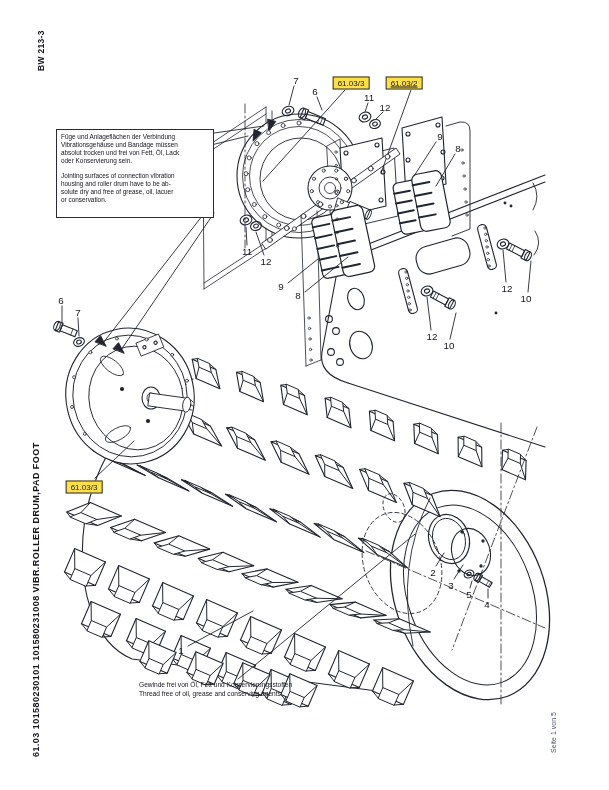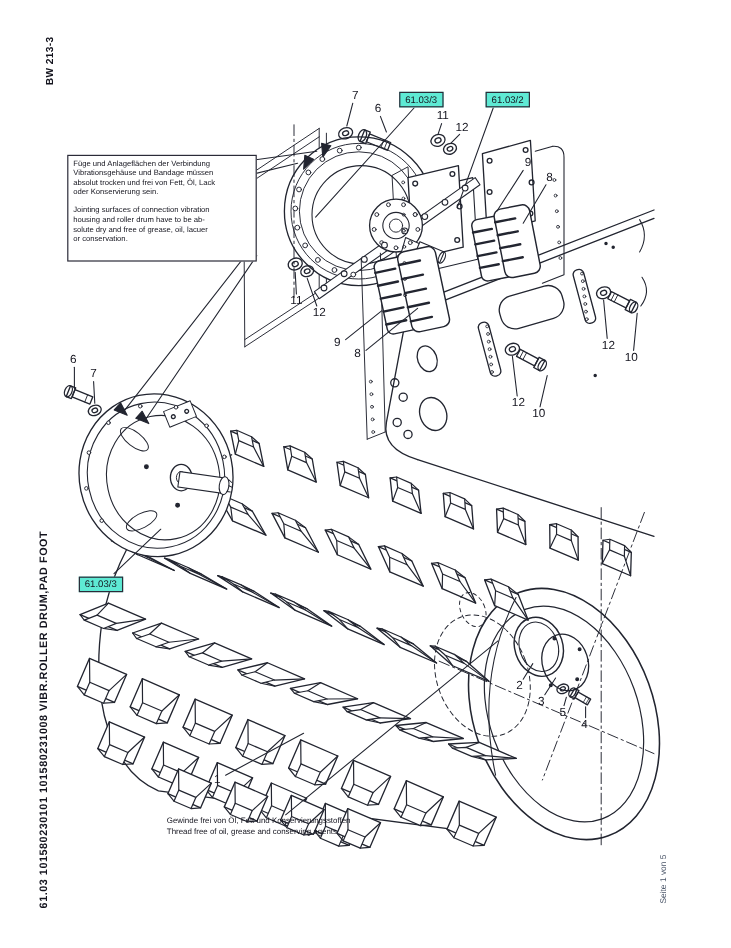--- a/index.html
+++ b/index.html
@@ -9,21 +9,21 @@
   #labels{position:absolute;left:0;top:0;width:609px;height:790px;}
   .vert{position:absolute;transform-origin:0 0;transform:rotate(-90deg);white-space:nowrap;}
   #bw-model{left:36px;top:71px;font-size:8.5px;font-weight:bold;letter-spacing:.3px;}
   #part-line{left:31px;top:757px;font-size:9px;font-weight:bold;letter-spacing:.45px;}
   #page-indicator{left:550px;top:753px;font-size:7px;color:#4a5568;}
   #note-box{position:absolute;left:56px;top:129px;width:150px;height:82px;border:1px solid #2b2b38;
             padding:3px 2px 2px 4px;font-size:6.4px;line-height:1.24;background:#fff;}
   .note-gap{height:7px;}
   #thread-note{position:absolute;left:139px;top:681px;font-size:6.6px;line-height:1.35;}
   .callout{position:absolute;transform:translate(-50%,-50%);font-size:9.8px;color:#14141e;}
-  .refbox{position:absolute;transform:translate(-50%,-50%);border:1px solid #2b2b38;background:#5eead4;
+  .refbox{position:absolute;transform:translate(-50%,-50%);border:1px solid #2b2b38;background:#fde047;
           padding:1px 4px;font-size:8px;white-space:nowrap;}
 </style>
 </head>
 <body>
 
 <div id="page">
 
 <svg width="609" height="790" viewBox="0 0 609 790" stroke="#222530" fill="none" stroke-width="1.1" stroke-linecap="round" stroke-linejoin="round">
 
   <g>
@@ -697,17 +697,17 @@
       <div class="callout" style="left: 432px; top: 336px;">12</div>
       <div class="callout" style="left: 449px; top: 345px;">10</div>
       <div class="callout" style="left: 61px; top: 300px;">6</div>
       <div class="callout" style="left: 78px; top: 312px;">7</div>
       <div class="callout" style="left: 181px; top: 650px;">1</div>
       <div class="callout" style="left: 433px; top: 572px;">2</div>
       <div class="callout" style="left: 451px; top: 585px;">3</div>
       <div class="callout" style="left: 469px; top: 594px;">5</div>
       <div class="callout" style="left: 487px; top: 604px;">4</div>
       <div class="refbox" style="left: 351px; top: 83px;">61.03/3</div>
-      <div class="refbox" style="left: 423px; top: 83px;">61.03/2</div>
+      <div class="refbox" style="left: 404px; top: 83px; text-decoration: underline;">61.03/2</div>
       <div class="refbox" style="left: 84px; top: 487px;">61.03/3</div>
     </div>
 
 </div>
 
 </body></html>

